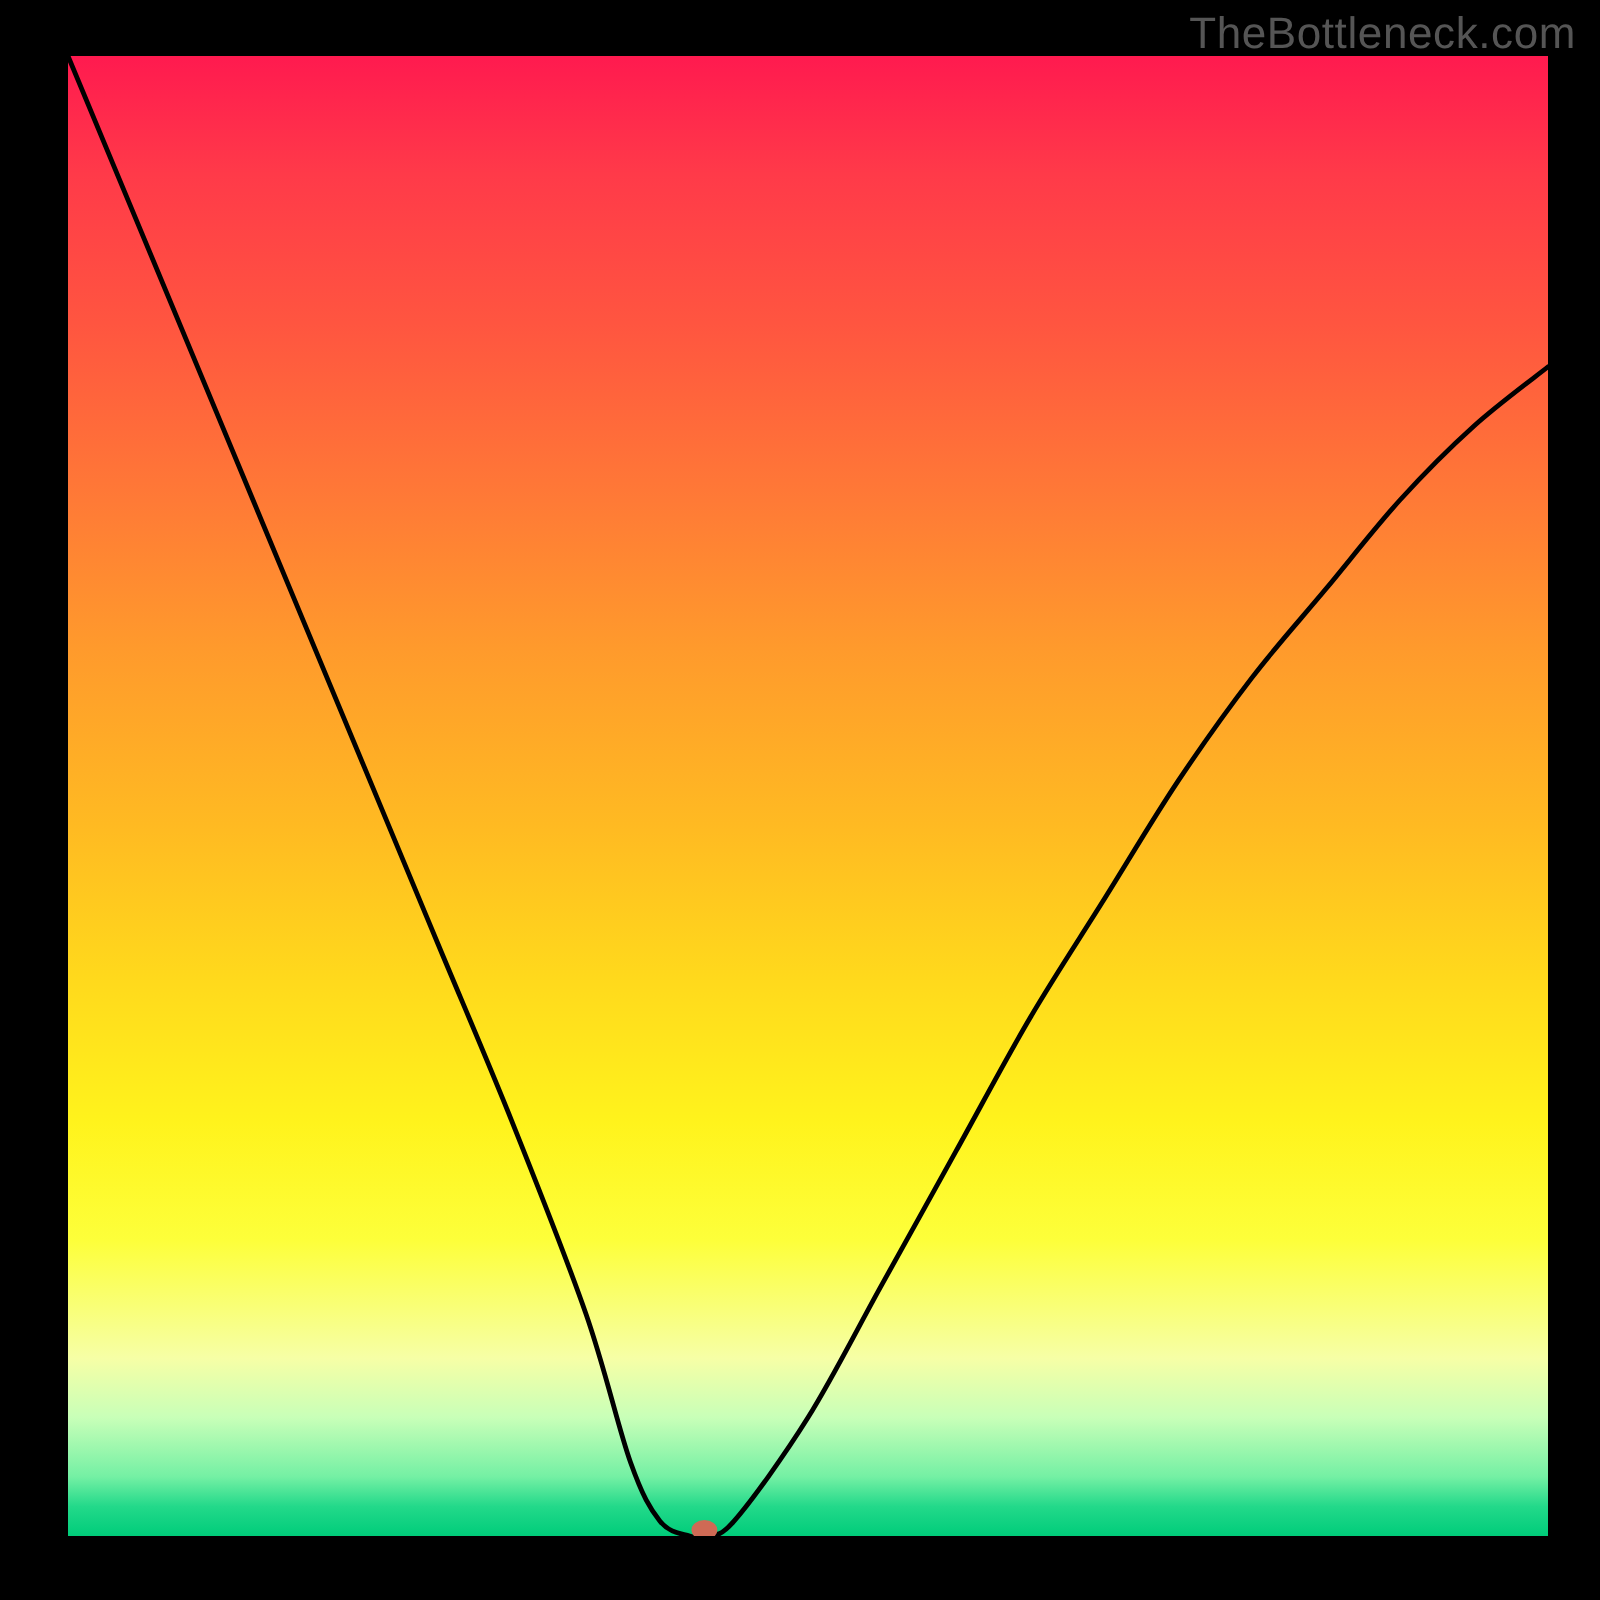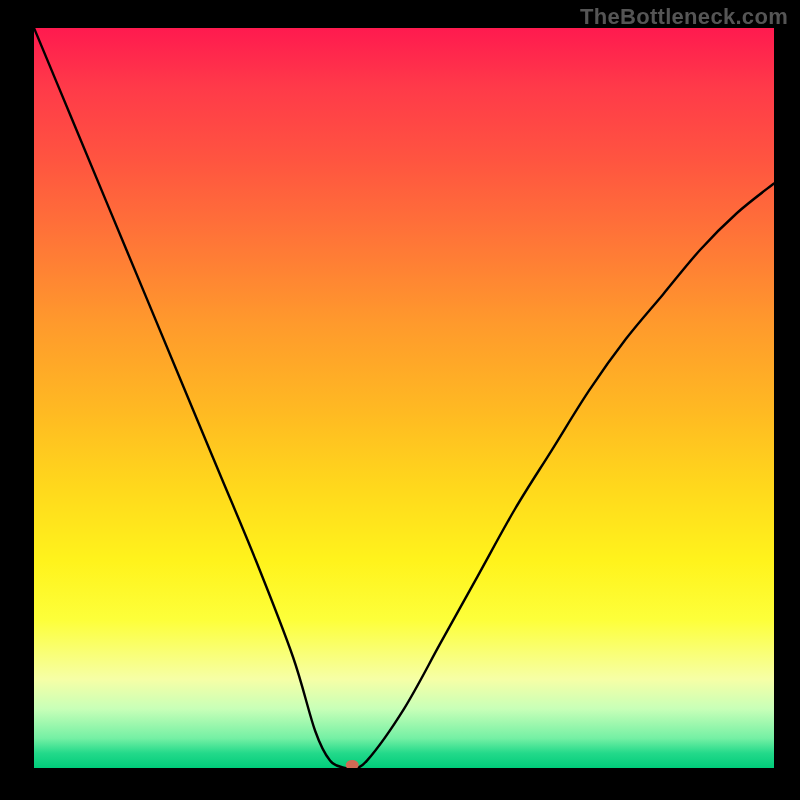--- a/index.html
+++ b/index.html
@@ -9,21 +9,21 @@
     background: #000;
     position: relative;
     font-family: Arial, Helvetica, sans-serif;
   }
   .watermark {
     position: absolute;
     top: 4px;
     right: 12px;
     color: #555;
     font-size: 22px;
-    font-weight: 700;
+    font-weight: 400;
     letter-spacing: 0.3px;
     z-index: 20;
   }
   .plot-area {
     position: absolute;
     left: 34px;
     top: 28px;
     width: 740px;
     height: 740px;
     background: linear-gradient(to bottom,

